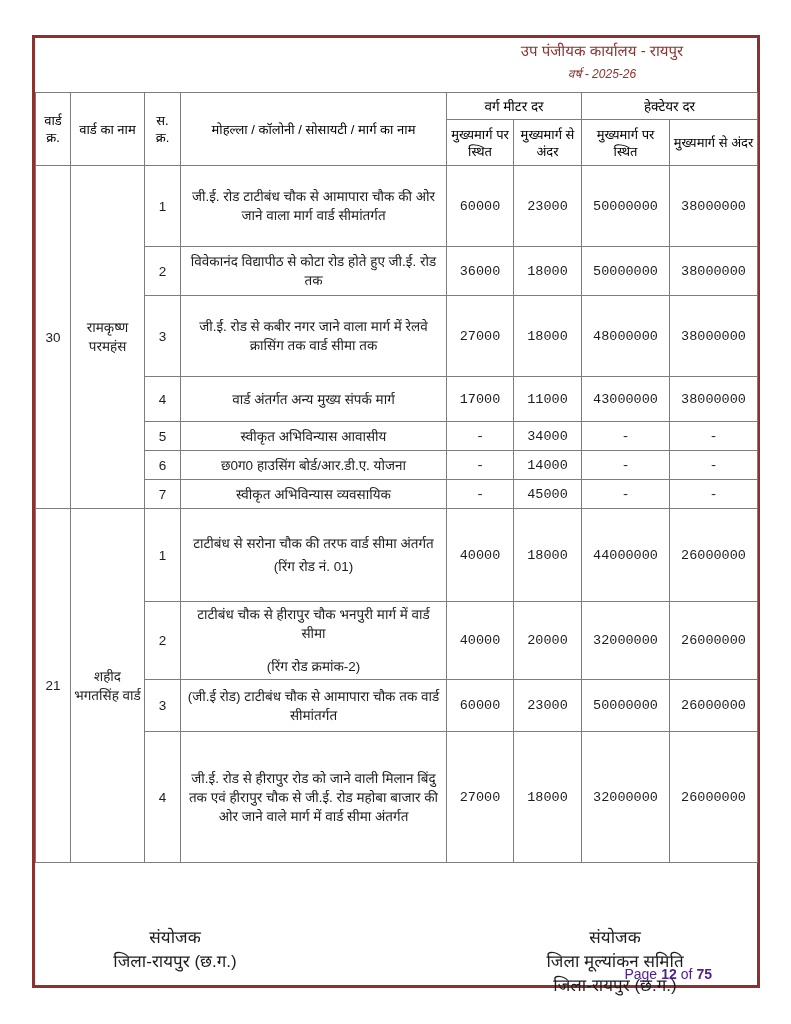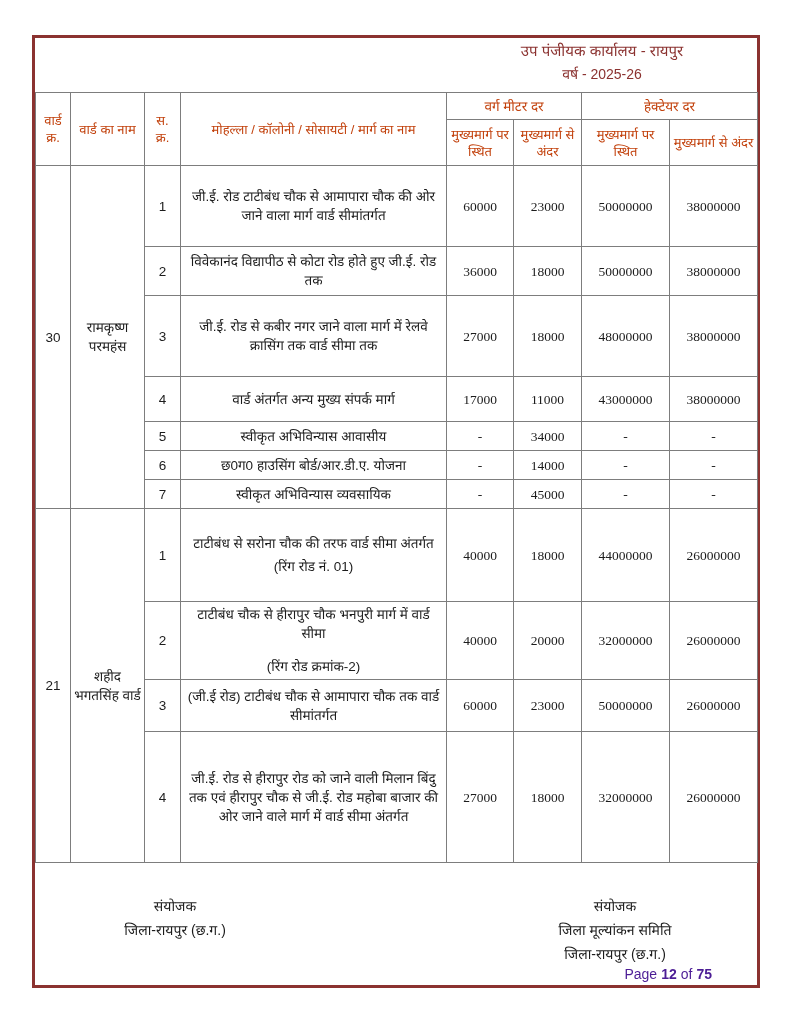--- a/index.html
+++ b/index.html
@@ -1,29 +1,29 @@
 <!DOCTYPE html>
 <html><head>
 <meta charset="utf-8">
 <style>
   html,body{margin:0;padding:0;background:#ffffff;}
   body{width:791px;height:1024px;position:relative;font-family:"Liberation Sans","DejaVu Sans",sans-serif;color:#1c1c1c;}
   .page{position:absolute;left:32px;top:35px;width:722px;height:947px;border:3px solid #8b3230;background:#ffffff;}
   .doc-header{position:relative;height:54px;}
   .doc-header .title-block{position:absolute;right:5px;top:1px;width:300px;text-align:center;color:#8b3230;}
   .office-title{font-size:15px;line-height:24px;}
-  .year-line{font-size:14px;line-height:23px;}
+  .year-line{font-size:12px;line-height:23px;font-style:italic;}
   table.rates{border-collapse:collapse;table-layout:fixed;width:722px;margin:0;}
   table.rates td,table.rates th{border:1px solid #7d7d7d;padding:1px 3px;text-align:center;vertical-align:middle;font-weight:normal;overflow:hidden;}
-  table.rates th{color:#c2410c;font-size:13px;line-height:17px;}
+  table.rates th{color:#000000;font-size:13px;line-height:17px;}
   table.rates th.grp{font-size:13.5px;}
   table.rates td{font-size:13.5px;line-height:19px;}
-  td.num{font-size:13px;font-family:Liberation Serif, serif;}
+  td.num{font-size:13px;font-family:Liberation Mono, monospace;}
   td.desc-cell .note{margin-top:4px;}
-  .footer-block{position:absolute;font-size:14px;line-height:24px;text-align:center;color:#1c1c1c;}
+  .footer-block{position:absolute;font-size:17px;line-height:24px;text-align:center;color:#1c1c1c;margin-top:32px;}
   .footer-left{left:50px;top:856px;width:180px;}
   .footer-right{left:495px;top:856px;width:170px;}
   .page-line{position:absolute;top:928px;right:45px;font-size:14px;color:#4c1d95;}
   .page-line .b{font-weight:bold;}
   .sp{display:inline-block;width:4px;}
 </style>
 </head>
 <body>
 
 <div class="page">

